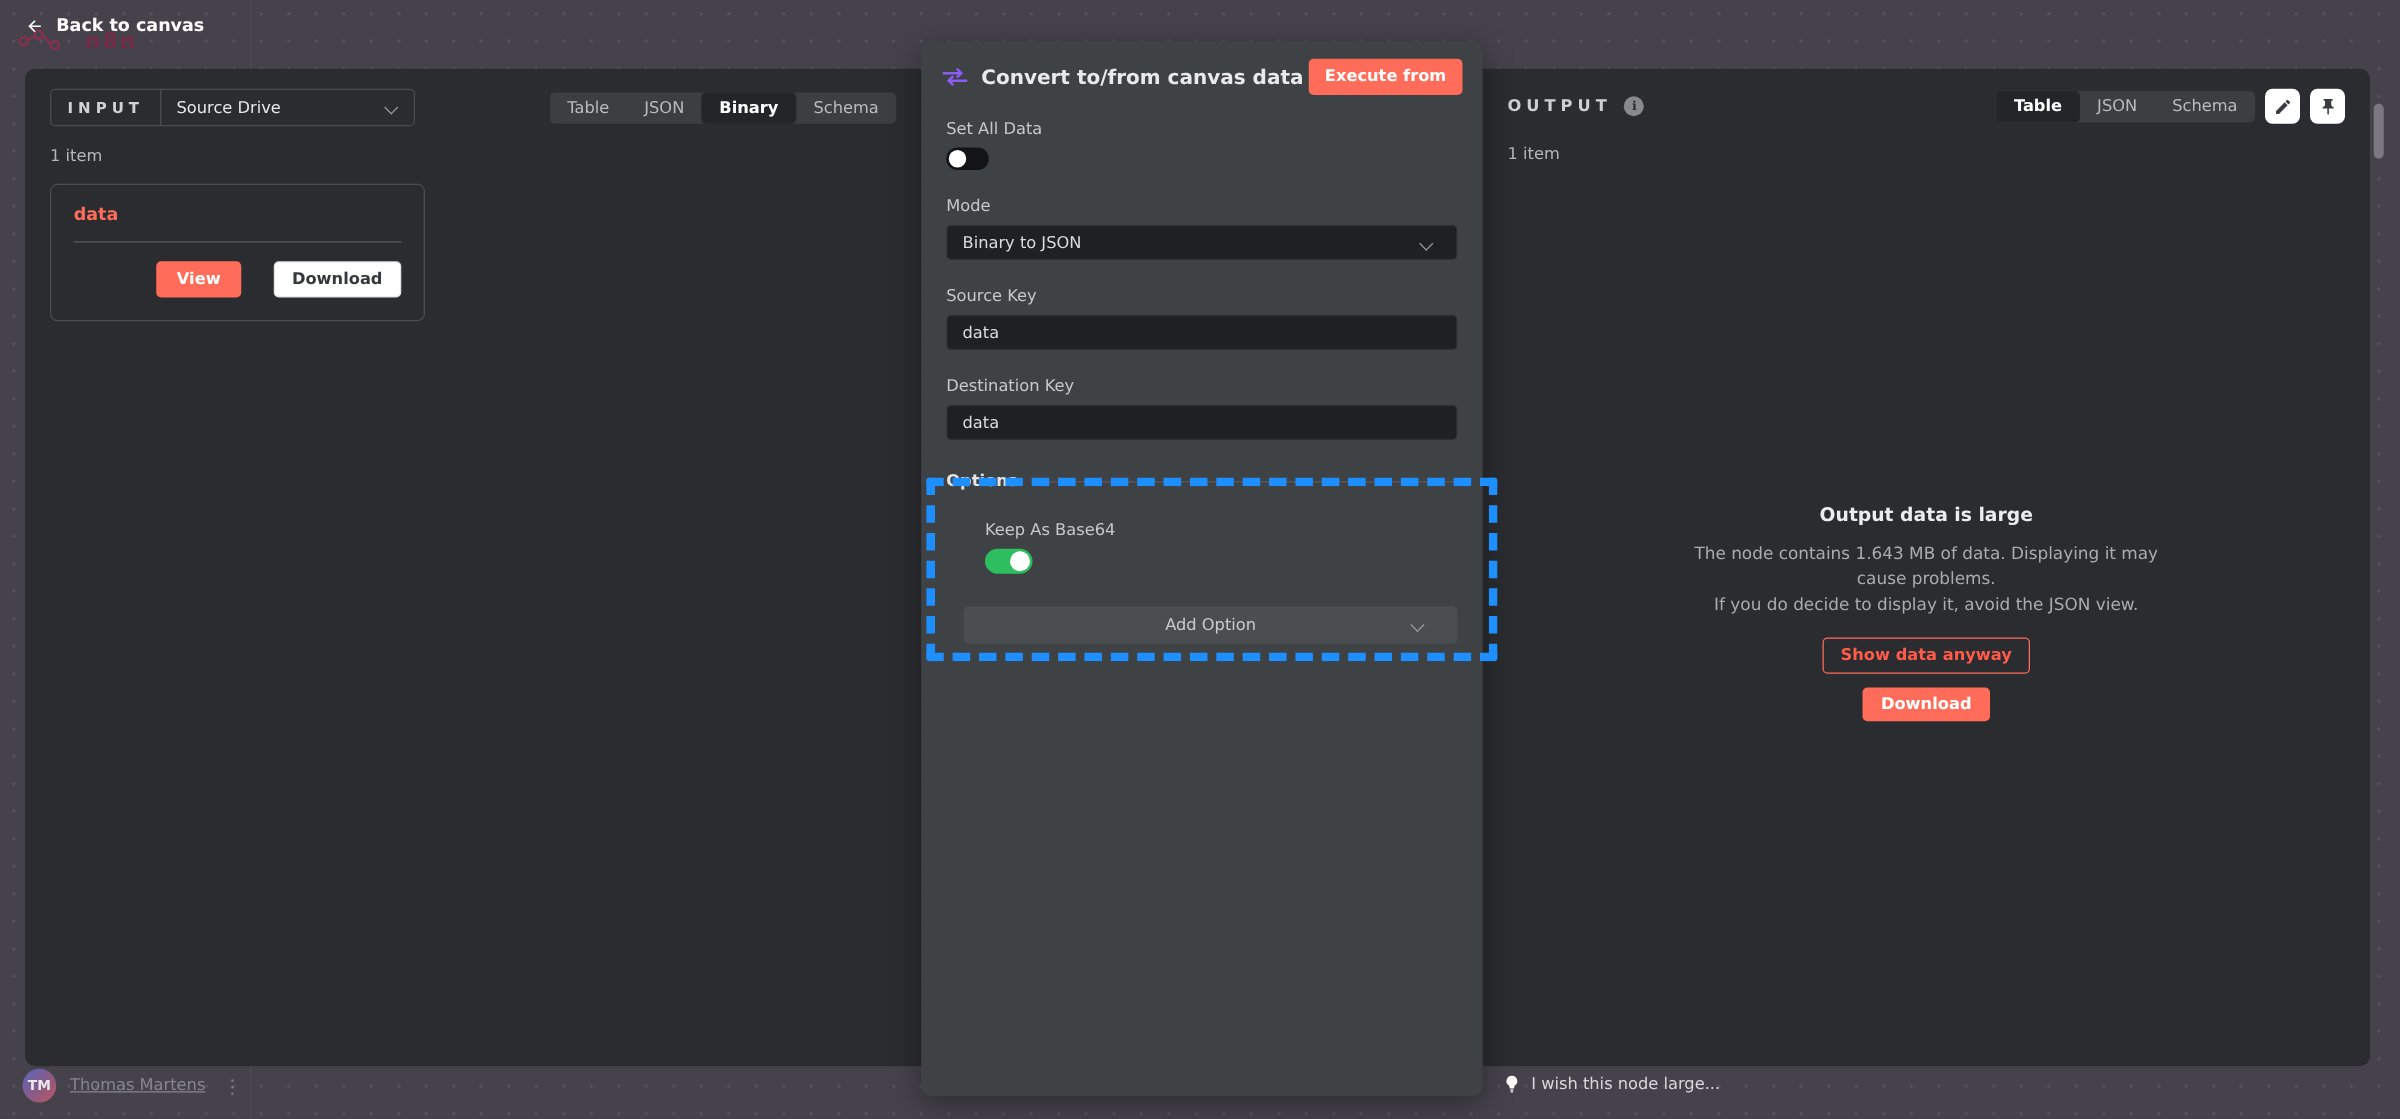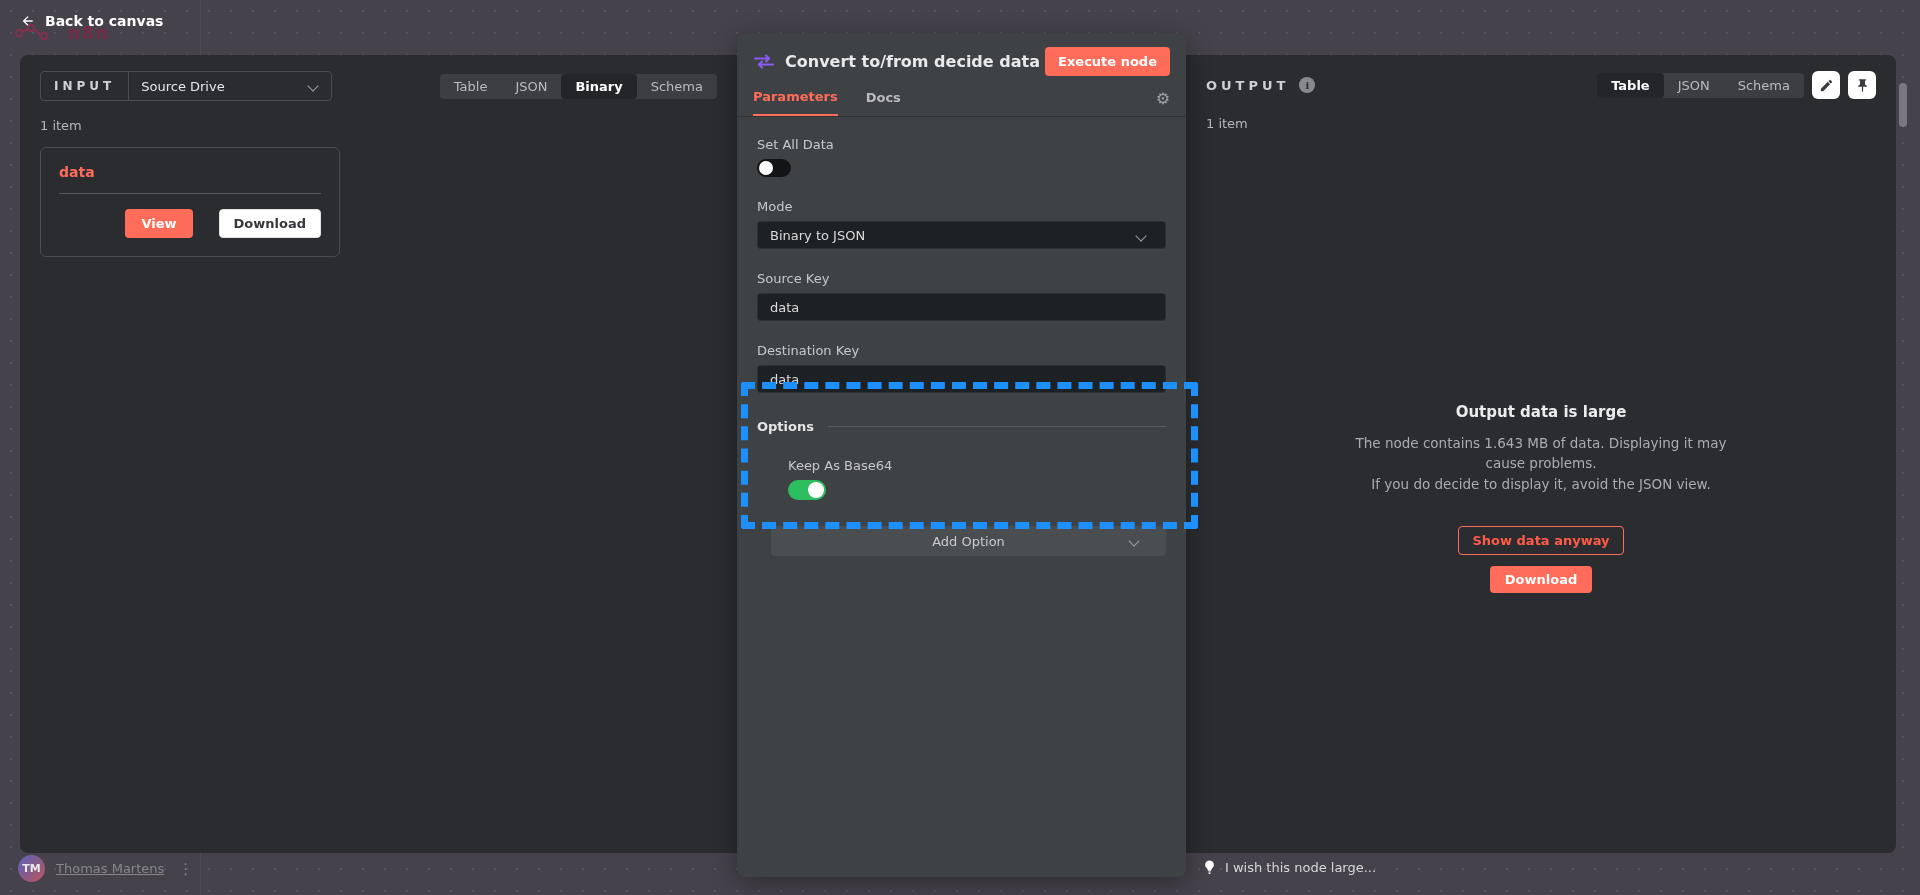--- a/index.html
+++ b/index.html
@@ -111,21 +111,21 @@
     font-size:10px; font-weight:700; display:flex; align-items:center; justify-content:center;
     margin-left:10px; font-family:"DejaVu Serif","Liberation Serif",serif; }
   .info-icon::before { content:"i"; }
   .out-right { display:flex; align-items:center; gap:8px; }
   .icon-btn { width:28px; height:28px; background:#ffffff; border-radius:6px; display:flex;
     align-items:center; justify-content:center; cursor:pointer; border:none; }
 
   .out-msg { position:absolute; top:348px; left:0; right:0; text-align:center; }
   .out-msg .t { font-size:15px; font-weight:700; color:#ebecee; margin-bottom:12px; }
   .out-msg p { width:372px; margin:0 auto; font-size:13.5px; line-height:1.5; color:#aaacaf; }
-  .btn-ghost { display:inline-block; margin-top:32px; background:transparent;
+  .btn-ghost { display:inline-block; margin-top:16px; background:transparent;
     border:1px solid #ff6d5a; color:#ff5b49; border-radius:4px; padding:6px 13px;
     font-size:13px; font-weight:600; cursor:pointer; font-family:inherit; }
   .btn-dl { display:block; margin:11px auto 0; background:#ff6d5a; color:#fff; border:none;
     border-radius:4px; padding:6px 15px; font-size:13px; font-weight:600; cursor:pointer;
     font-family:inherit; }
 
   .scroll-thumb { position:absolute; left:1899px; top:83px; width:8px; height:44px;
     background:#7b7781; border-radius:4px; z-index:4; }
 
   
@@ -229,27 +229,22 @@
 <div class="panel panel-node">
   <div class="node-head">
     <svg width="22" height="15" viewBox="0 0 22 15">
       <g stroke="#8b5cf6" stroke-width="2" fill="none" stroke-linecap="round" stroke-linejoin="round">
         <path d="M2 4.5h14"></path>
           <path d="M13 1.5l3 3-3 3"></path>
         <path d="M20 10.5H6"></path>
           <path d="M9 7.5l-3 3 3 3"></path>
       </g>
     </svg>
-    <span class="node-title">Convert to/from decide data</span>
-    <button class="exec-btn">Execute node</button>
-  </div>
-  <div class="node-tabs">
-    <span class="ntab active">Parameters</span>
-    <span class="ntab idle">Docs</span>
-    <span class="gear">⚙</span>
+    <span class="node-title">Convert to/from canvas data</span>
+    <button class="exec-btn">Execute from</button>
   </div>
 
   <div class="params">
     <div class="pgroup">
       <div class="form-label">Set All Data</div>
       <div class="toggle off">
           <span class="knob"></span>
         </div>
     </div>
 

